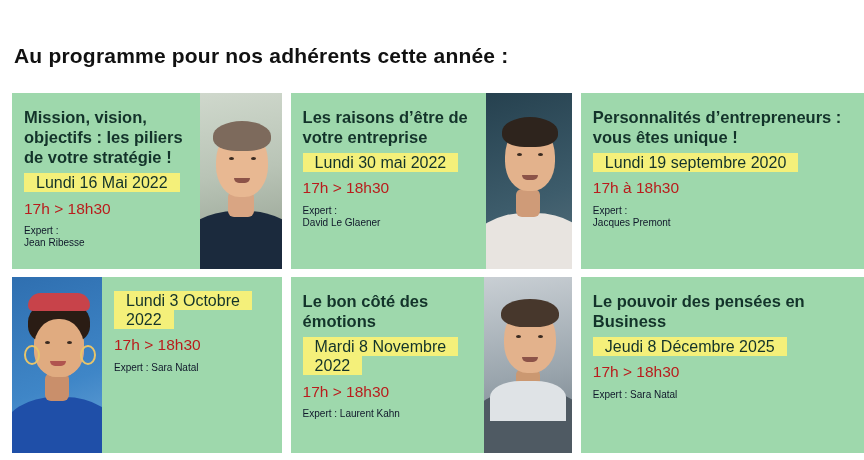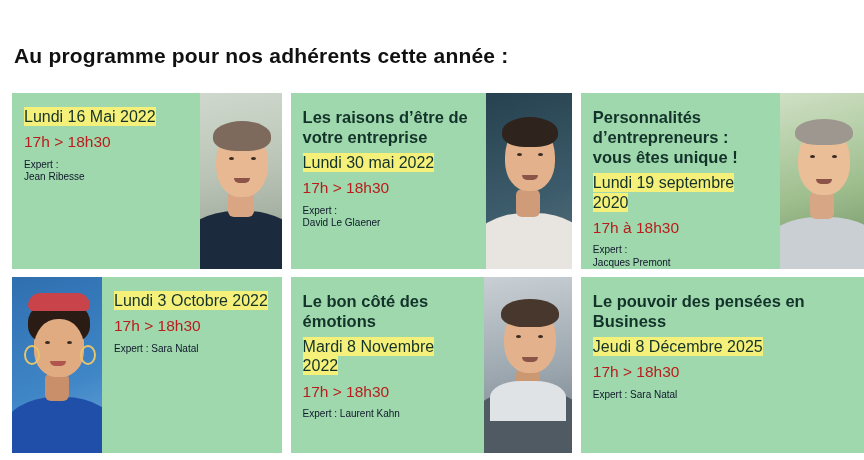--- a/index.html
+++ b/index.html
@@ -48,21 +48,21 @@
     height: 176px;
   }
   .card {
     display: flex;
     background: #9ed8ac;
     overflow: hidden;
     position: relative;
   }
   .card.w1 { width: 278px; }
   .card.w2 { width: 290px; }
-  .card.w3 { width: 292px; }
+  .card.w3 { width: 292px; flex-direction: column; }
 
   .card-body {
     flex: 1 1 auto;
     padding: 14px 10px 10px 12px;
     box-sizing: border-box;
     display: flex;
     flex-direction: column;
     justify-content: flex-start;
   }
   .card-body.order-first { order: 0; }
@@ -84,21 +84,21 @@
     margin: 0 0 6px 0;
   }
   .date {
     font-size: 16px;
     color: #13332a;
     line-height: 1.2;
     margin: 0 0 7px 0;
   }
   .date .hl {
     background: #f4f07a;
-    padding: 1px 0;
+    padding: 1px 12px;
     box-decoration-break: clone;
     -webkit-box-decoration-break: clone;
   }
   .time {
     font-size: 15.5px;
     color: #b91c1c;
     line-height: 1.2;
     margin: 0 0 7px 0;
   }
   .expert {
@@ -159,20 +159,21 @@
 <body>
 
 <div class="page">
 
   <div class="page-title">Au programme pour nos adhérents cette année :</div>
 
   <div class="row row-top">
 
     <div class="card w1">
       <div class="card-body order-first">
+        <div class="title">Mission, vision, objectifs : les piliers de votre stratégie !</div>
         <div class="date"><span class="hl">Lundi 16 Mai 2022</span></div>
         <div class="time">17h &gt; 18h30</div>
         <div class="expert">Expert :</div>
         <div class="expert">Jean Ribesse</div>
       </div>
       <div class="card-photo order-last" style="width:82px;">
         <div class="photo ph-sky-a">
           <div class="shoulders" style="left:-18px; top:118px; width:118px; height:70px; background:#1b2a3d;"></div>
           <div class="neck" style="left:28px; top:98px; width:26px; height:26px; background:#d9a583;"></div>
           <div class="head" style="left:16px; top:36px; width:52px; height:68px; background:#e8b892;"></div>

